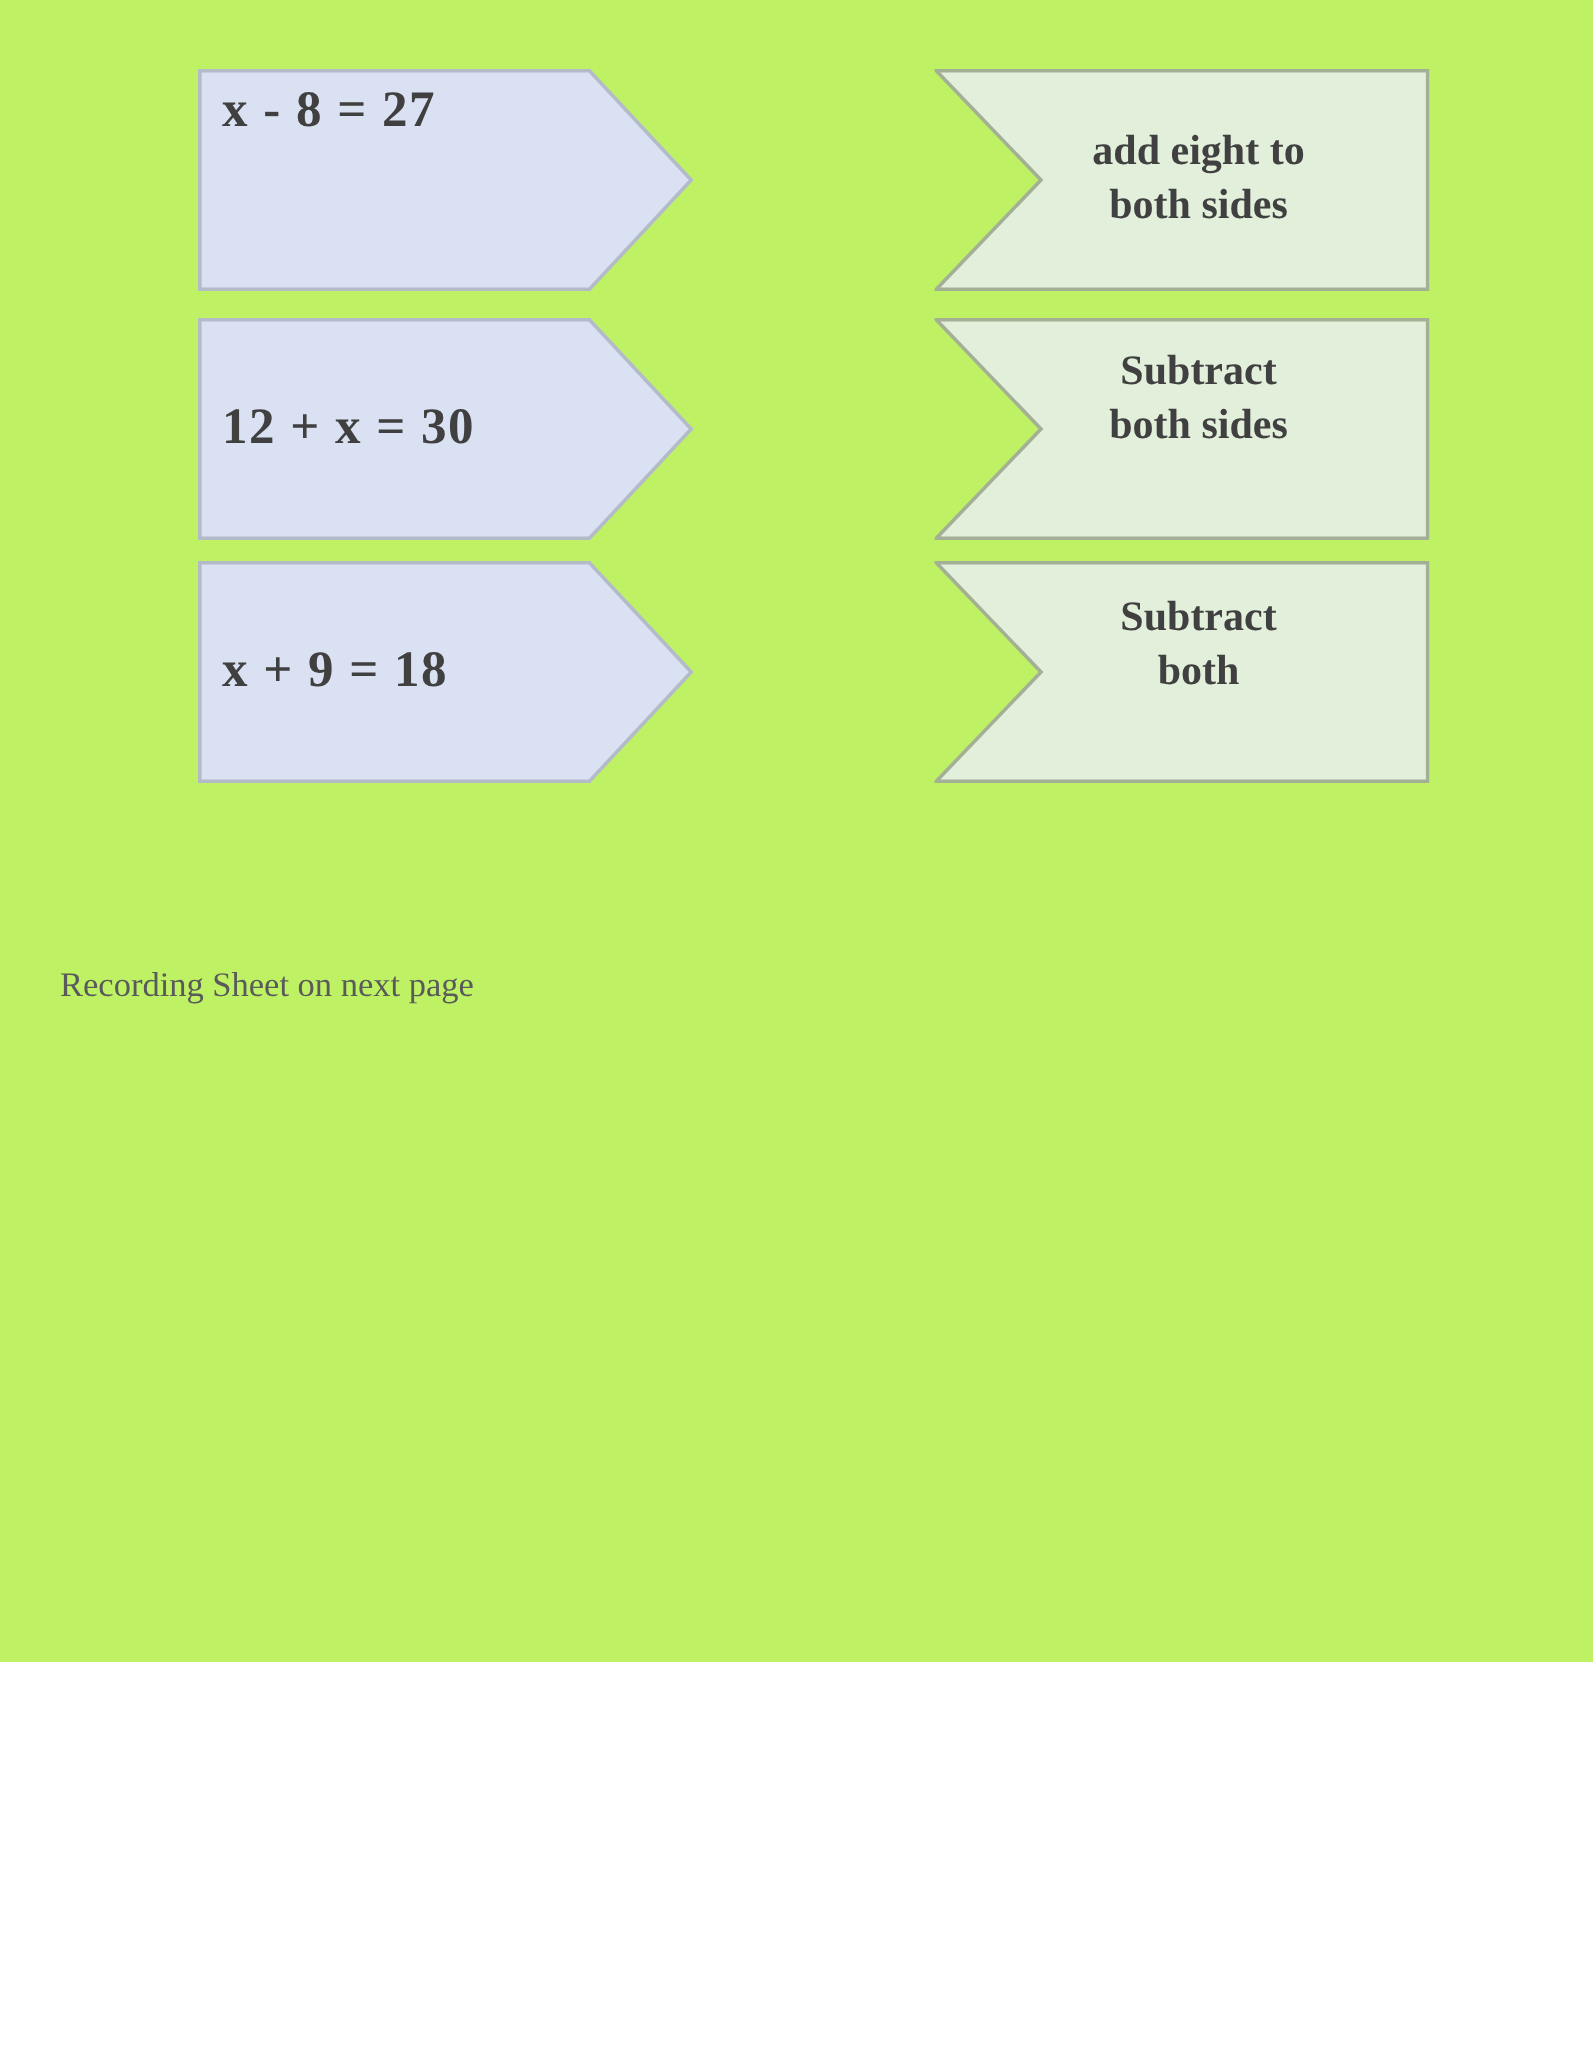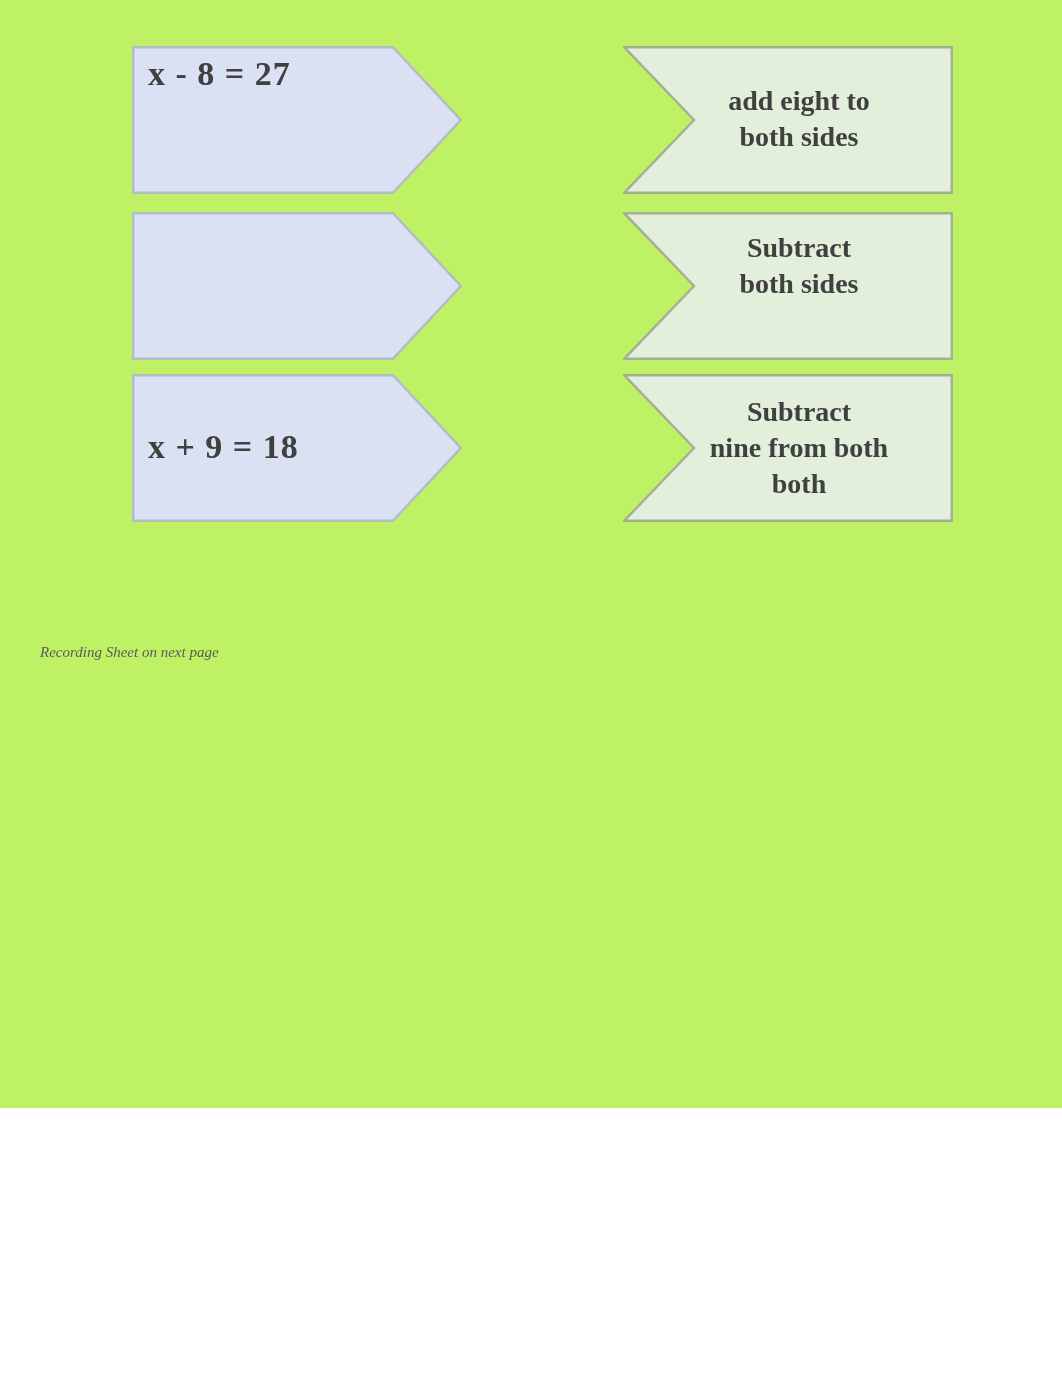--- a/index.html
+++ b/index.html
@@ -4,38 +4,39 @@
 <style>
   html,body{margin:0;padding:0;background:#ffffff;}
   body{width:1062px;height:1377px;font-family:"Liberation Serif",serif;}
   .page{position:relative;width:1062px;height:1108px;overflow:hidden;background:#bef264;}
   .shape{position:absolute;}
   .shape svg{display:block;position:absolute;left:0;top:0;}
   .txt{position:absolute;color:#404040;}
   .eqtext{font-size:34px;font-weight:bold;white-space:nowrap;letter-spacing:1px;}
   .steptext{font-size:28px;font-weight:bold;line-height:36px;text-align:center;width:100%;font-family:Liberation Serif, serif;}
   .steptext .ln{display:block;}
-  .note{font-size:15px;color:#5a5a5a;font-style:italic;}
+  .note{font-size:23px;color:#5a5a5a;}
 </style>
 </head>
 <body>
 
 <div class="page">
 
   <div class="shape" style="left:132px;top:46px;width:330px;height:148px">
     <svg width="330" height="148" viewBox="0 0 330 148">
         <polygon points="1.2,1.2 261,1.2 328.8,74 261,146.8 1.2,146.8" stroke-width="2.4" fill="#d9e1f2" stroke="#b3bbc9"></polygon>
       </svg>
     <div class="txt eqtext" style="left:16px;top:9px">x - 8 = 27</div>
   </div>
 
   <div class="shape" style="left:132px;top:212px;width:330px;height:148px">
     <svg width="330" height="148" viewBox="0 0 330 148">
         <polygon points="1.2,1.2 261,1.2 328.8,74 261,146.8 1.2,146.8" stroke-width="2.4" fill="#d9e1f2" stroke="#b3bbc9"></polygon>
       </svg>
+    <div class="txt eqtext" style="left:16px;top:54px">12 + x = 30</div>
   </div>
 
   <div class="shape" style="left:132px;top:374px;width:330px;height:148px">
     <svg width="330" height="148" viewBox="0 0 330 148">
         <polygon points="1.2,1.2 261,1.2 328.8,74 261,146.8 1.2,146.8" stroke-width="2.4" fill="#d9e1f2" stroke="#b3bbc9"></polygon>
       </svg>
     <div class="txt eqtext" style="left:16px;top:54px">x + 9 = 18</div>
   </div>
 
   <div class="shape" style="left:623px;top:46px;width:330px;height:148px">
@@ -57,20 +58,19 @@
       <span class="ln">both sides</span>
     </div>
   </div>
 
   <div class="shape" style="left:623px;top:374px;width:330px;height:148px">
     <svg width="330" height="148" viewBox="0 0 330 148">
         <polygon points="1.2,1.2 328.8,1.2 328.8,146.8 1.2,146.8 71,74" stroke-width="2.4" fill="#e2efda" stroke="#a3b096"></polygon>
       </svg>
     <div class="txt steptext" style="left:0;top:20px;width:352px">
       <span class="ln">Subtract</span>
-      <span class="ln">nine from both</span>
       <span class="ln">both</span>
     </div>
   </div>
 
   <div class="txt note" style="left: 40px; top: 644px; color: rgb(90, 90, 90);">Recording Sheet on next page</div>
 
 </div>
 
 </body></html>

